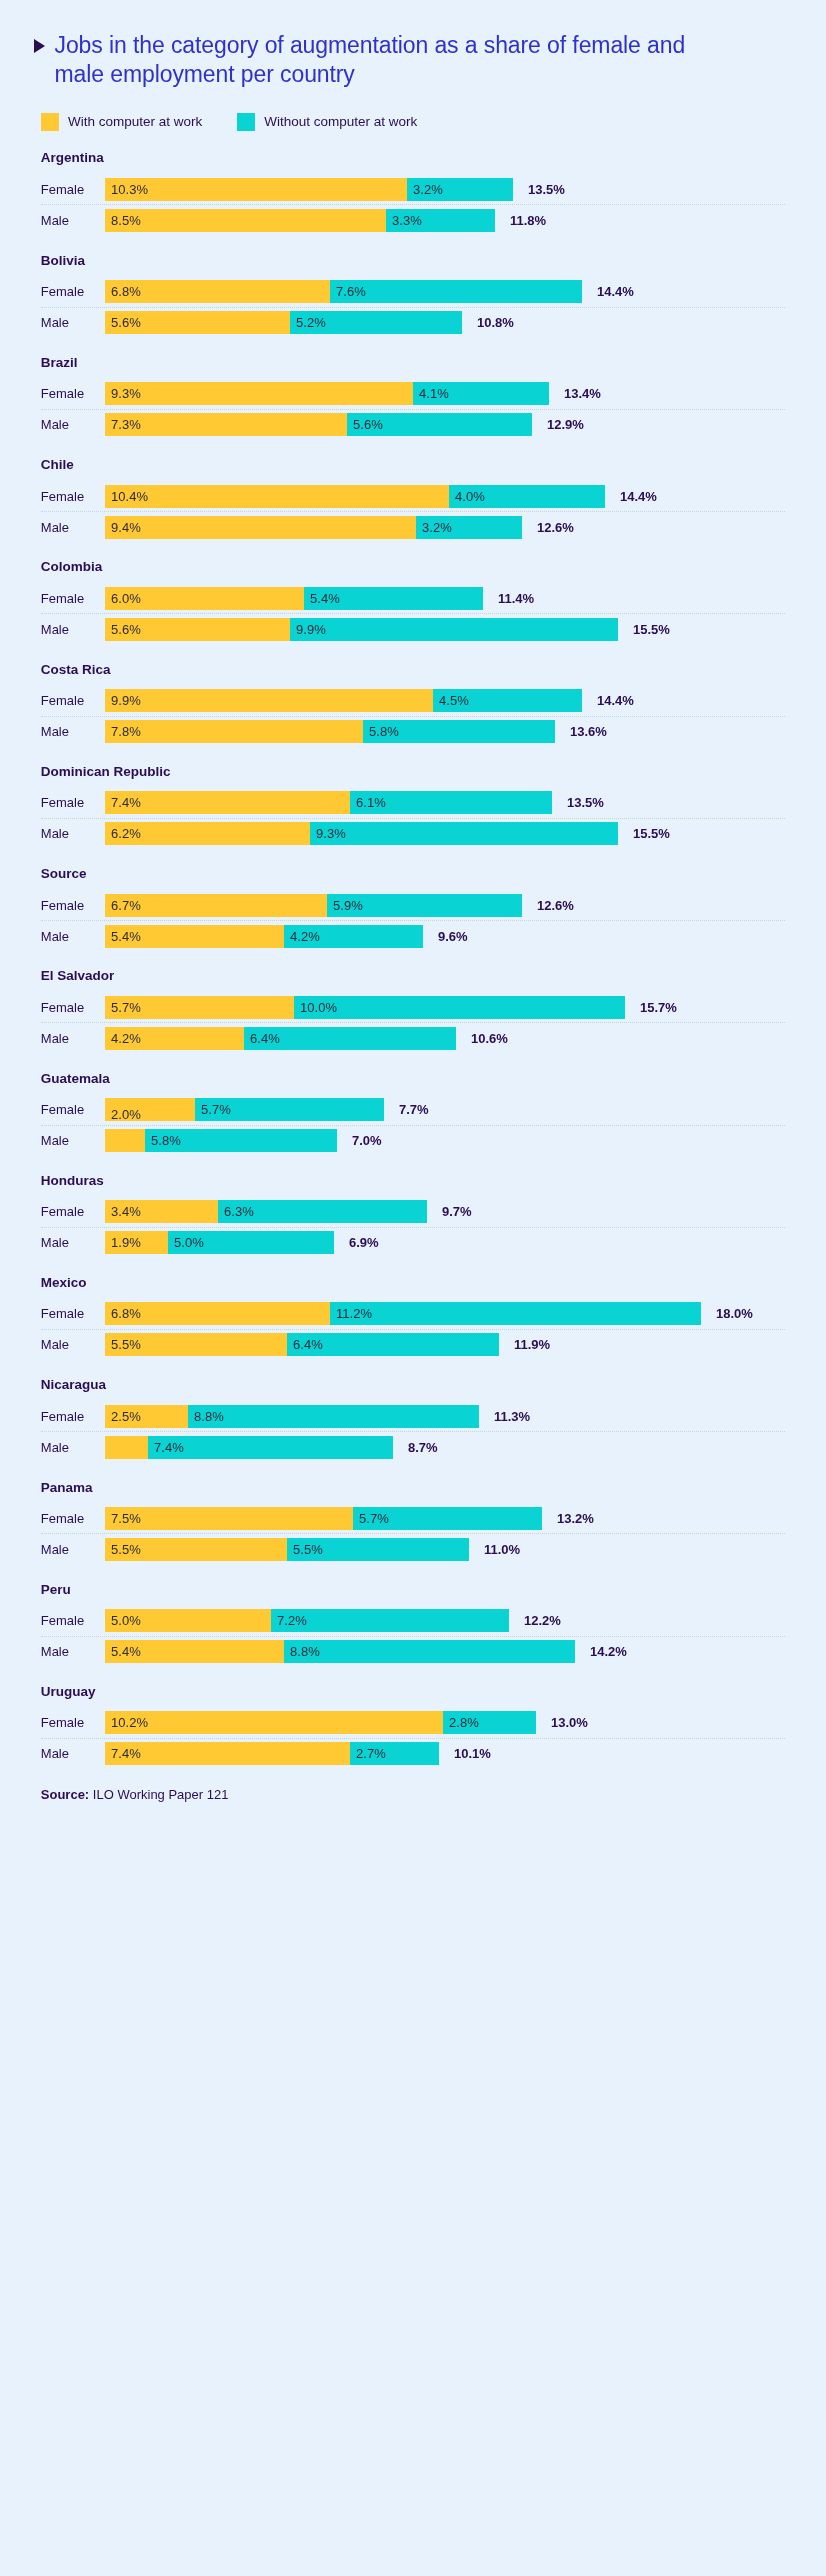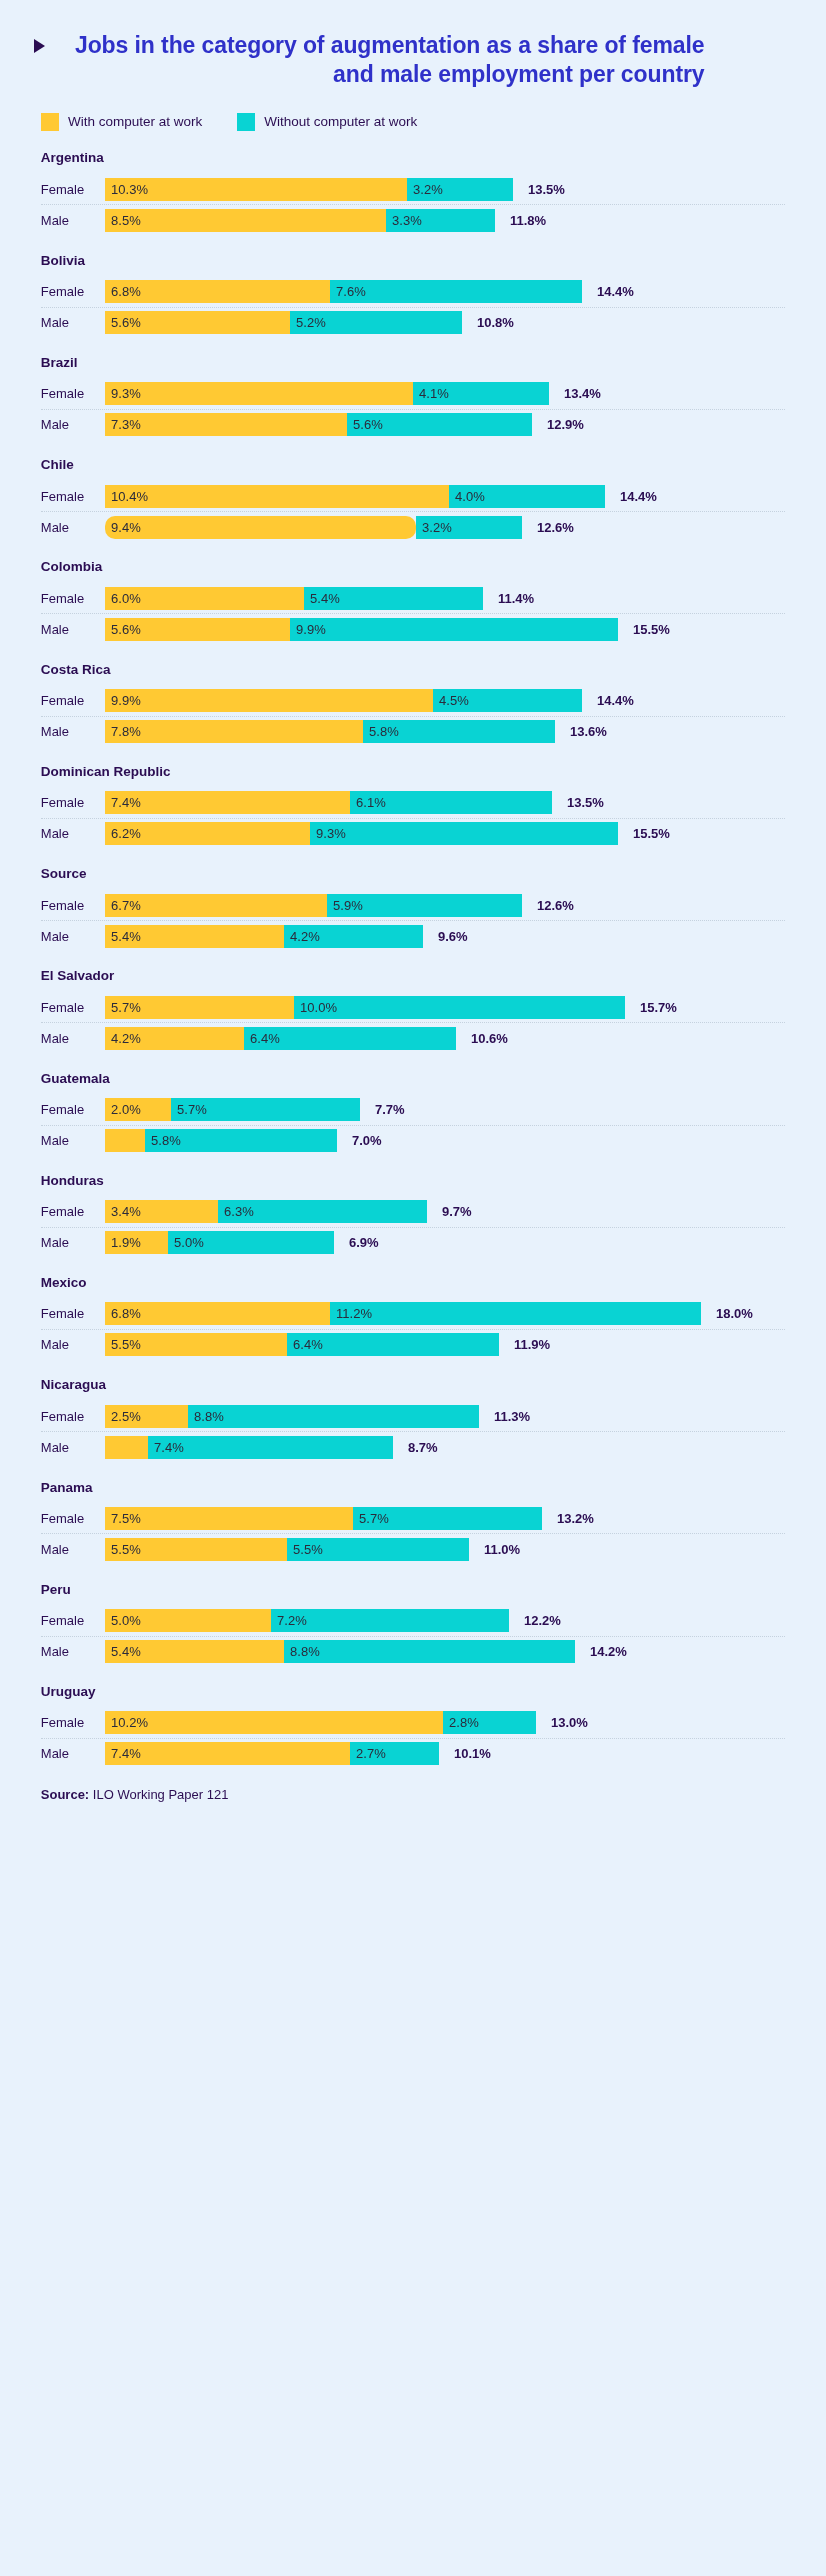--- a/index.html
+++ b/index.html
@@ -31,25 +31,24 @@
     height: 0;
     border-left: 11.5px solid #2b0d52;
     border-top: 7.4px solid transparent;
     border-bottom: 7.4px solid transparent;
     margin-top: 8.1px;
     flex: 0 0 auto;
   }
   .title-text {
     color: #2f31c9;
     font-size: 23px;
-    font-weight: bold;
+    font-weight: normal;
     line-height: 1.28;
     letter-spacing: -0.1px;
     max-width: 650px;
-    text-align: right;
   }
 
   
   .legend {
     display: flex;
     align-items: center;
     gap: 35px;
     margin: 0 0 20.3px 6.8px;
   }
   .legend-item {
@@ -275,21 +274,21 @@
               <div class="seg seg-without" style="width: 156px;">
                 <span class="seg-text">4.0%</span>
               </div>
               <div class="total">14.4%</div>
             </div>
           </div>
           <div class="row-divider"></div>
           <div class="row">
             <div class="row-label">Male</div>
             <div class="bar-area">
-              <div class="seg seg-with" style="width: 311px; border-radius: 10px;">
+              <div class="seg seg-with" style="width: 311px;">
                 <span class="seg-text">9.4%</span>
               </div>
               <div class="seg seg-without" style="width: 106px;">
                 <span class="seg-text">3.2%</span>
               </div>
               <div class="total">12.6%</div>
             </div>
           </div>
         </div>
       </div>
@@ -442,21 +441,21 @@
             </div>
           </div>
         </div>
       </div>
       <div class="group">
         <div class="group-name">Guatemala</div>
         <div class="rows">
           <div class="row">
             <div class="row-label">Female</div>
             <div class="bar-area">
-              <div class="seg seg-with" style="width: 66px;">
+              <div class="seg seg-with" style="width: 90px; align-items: flex-end;">
                 <span class="seg-text">2.0%</span>
               </div>
               <div class="seg seg-without" style="width: 189px;">
                 <span class="seg-text">5.7%</span>
               </div>
               <div class="total">7.7%</div>
             </div>
           </div>
           <div class="row-divider"></div>
           <div class="row">

